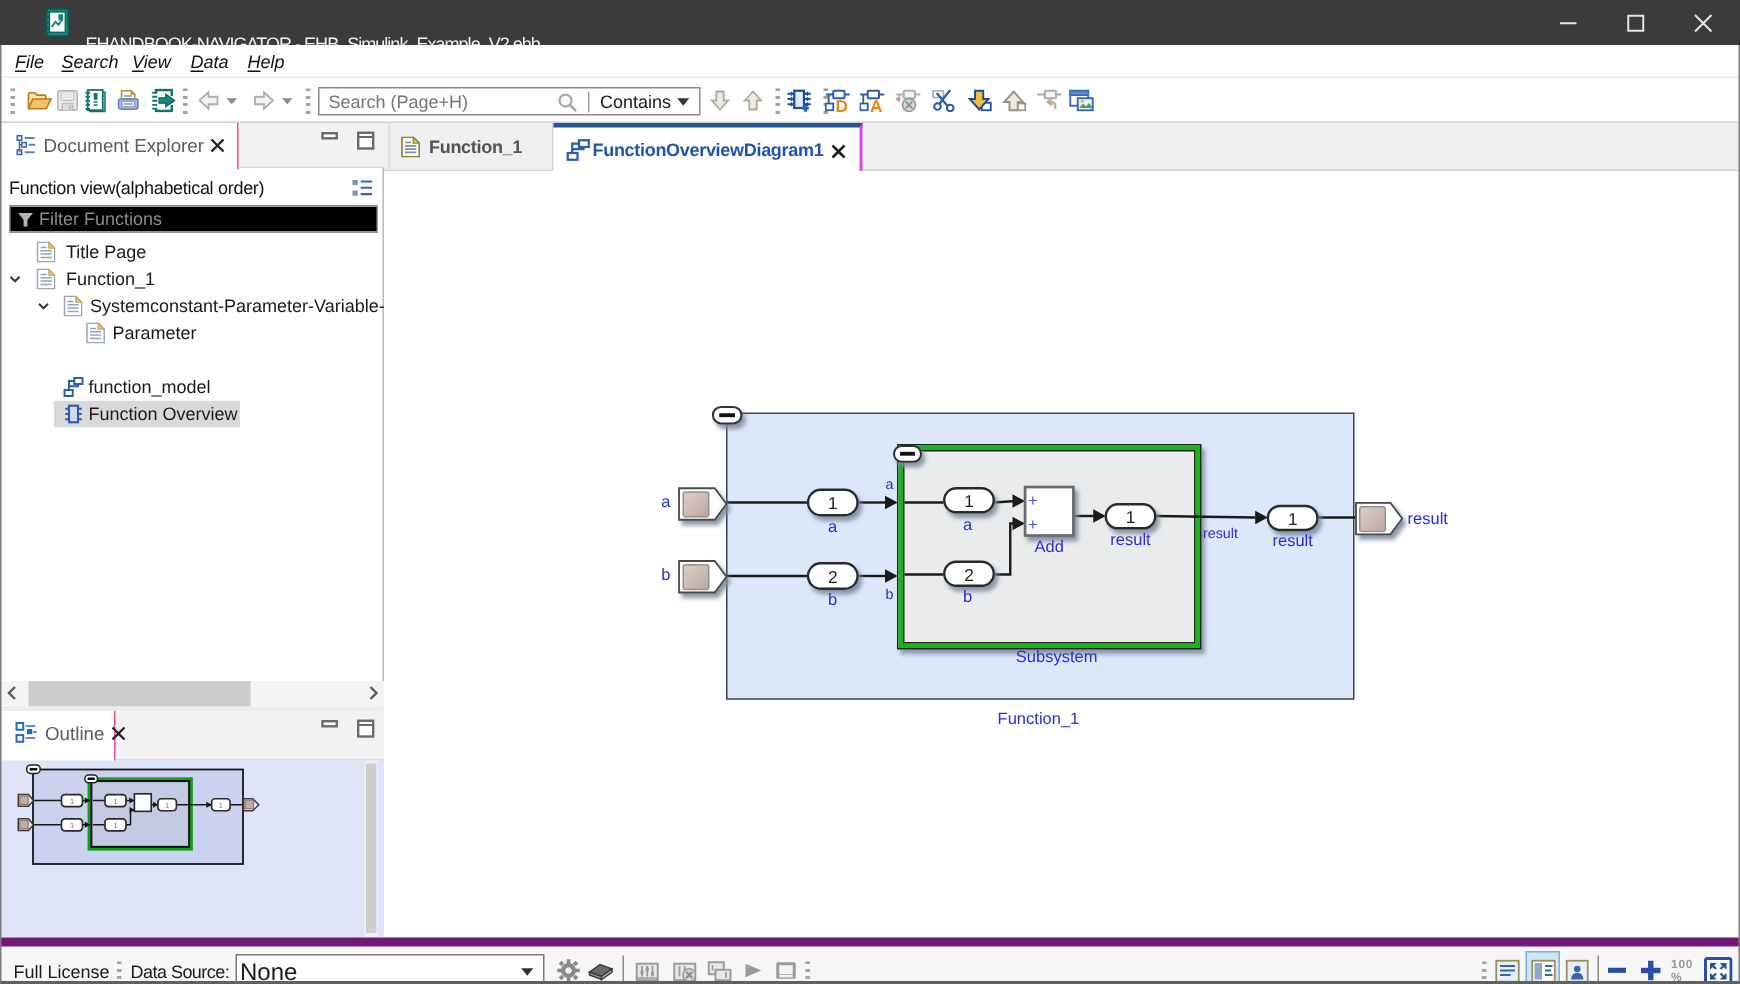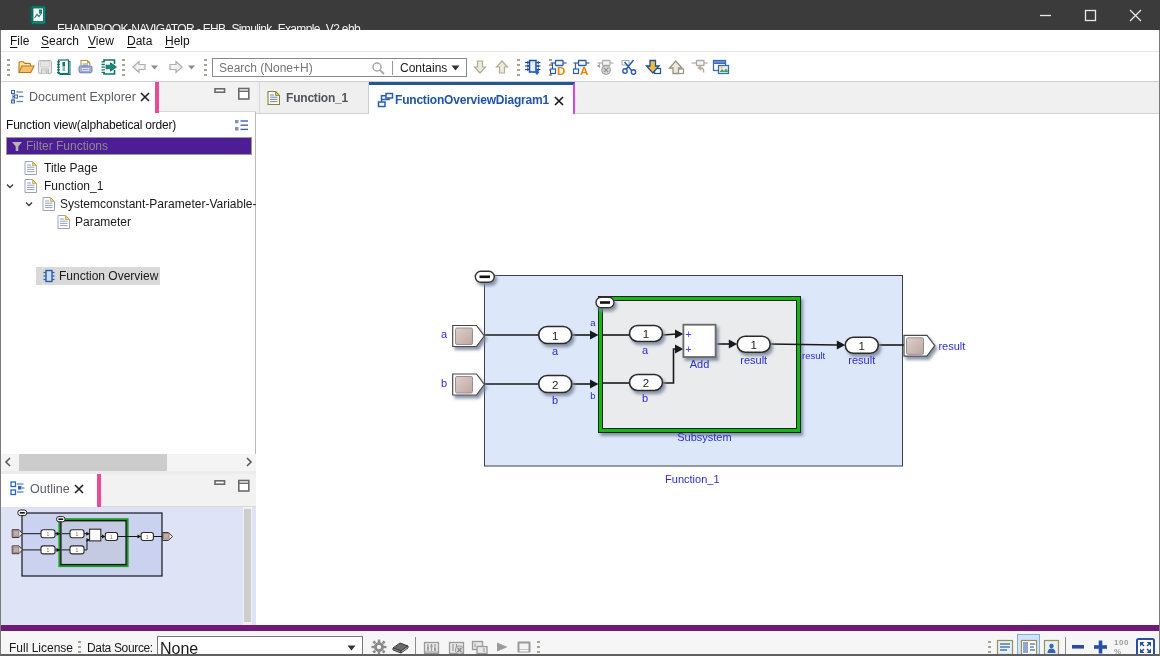--- a/index.html
+++ b/index.html
@@ -5,35 +5,35 @@
   * { margin:0; padding:0; box-sizing:border-box; }
   html,body { width:1160px; height:656px; overflow:hidden; font-family:"Liberation Sans", sans-serif; }
   body { position:relative; background:#fff; }
   .abs { position:absolute; }
   
   .titlebar { left:0; top:0; width:1160px; height:30px; background:#3b3b3b; color:#fff; }
   .titlebar .ttext { position:absolute; left:57px; top:22px; font-size:12px; color:#f2f2f2; letter-spacing:-0.65px; }
   .winbtn { position:absolute; top:0; height:30px; width:45px; }
   
   .menubar { left:1px; top:30px; width:1158px; height:21px; background:#fff; font-size:12px; color:#111; }
-  .menubar span.mi { position:absolute; top:4px; }
+  .menubar span.mi { position:absolute; top:4px;font-style:italic; }
   .menubar u { text-decoration:underline; text-underline-offset:2px; }
   
   .toolbar { left:1px; top:51px; width:1158px; height:31px; background:#fff; border-top:1px solid #e7e7e7; border-bottom:1px solid #cfcfcf; }
   .grip { position:absolute; top:7px; width:3px; height:17px;
           background-image:repeating-linear-gradient(to bottom,#a9a291 0 2px,transparent 2px 5px); }
   .ticon { position:absolute; top:7px; width:16px; height:16px; }
   .searchbox { position:absolute; left:211px; top:6px; width:255px; height:19px; background:#fff; border:1px solid #8a8a8a; }
   .searchbox .ph { position:absolute; left:6px; top:2px; font-size:12px; color:#757575; }
   .searchbox .div { position:absolute; left:179px; top:2px; width:1px; height:14px; background:#9a9a9a; }
   .searchbox .ct { position:absolute; left:187px; top:2px; font-size:12px; color:#1a1a1a; }
   
   .leftcol { left:1px; top:82px; width:255px; height:543px; background:#fff; border-right:1px solid #b9b9b9; }
   .phead { position:absolute; left:0; width:255px; height:30px; background:#f2f2f2; border-bottom:1px solid #d9d9d9; }
-  .ptab { position:absolute; left:0; top:0; height:31px; background:#fff; border-right:4px solid #ec4899; }
+  .ptab { position:absolute; left:0; top:0; height:31px; background:#fff; border-right:1px solid #ec4899; }
   .ptab .lbl { position:absolute; top:8px; font-size:12.5px; color:#585d64; }
   .minmax { position:absolute; top:5px; }
   .treerow { position:absolute; left:0; width:303px; height:18px; font-size:12px; color:#1a1a1a; overflow:hidden; }
   .treerow .txt { position:absolute; top:2px; white-space:nowrap; }
   .chev { position:absolute; top:5px; width:8px; height:8px; }
   
   .edtabs { left:256px; top:82px; width:904px; height:32px; background:#f0f0f0; border-bottom:1px solid #d2d2d2; }
   .canvas { left:256px; top:114px; width:904px; height:511px; background:#fff; }
   
   .statusbar { left:0; top:625px; width:1160px; height:31px; background:#f6f6f6; border-top:6px solid #701a75; font-size:12px; color:#1a1a1a; }
@@ -164,21 +164,21 @@
 
   <svg class="ticon" style="left:167px" viewBox="0 0 16 16">
     <path d="M8 2.5 L14 8 L8 13.5 L8 10.5 L2 10.5 L2 5.5 L8 5.5 Z" fill="#f2f2f2" stroke="#adadad" stroke-width="1.2"></path>
   </svg>
   <svg class="ticon" style="left:186px;width:10px" viewBox="0 0 10 16">
       <path d="M1 6.5 L8 6.5 L4.5 10.5 Z" fill="#8a8a8a"></path>
     </svg>
   <div class="grip" style="left:203px"></div>
 
   <div class="searchbox">
-    <span class="ph">Search (None+H)</span>
+    <span class="ph">Search (Page+H)</span>
     <svg style="position:absolute;left:158px;top:2px" width="15" height="15" viewBox="0 0 15 15">
       <circle cx="6" cy="6" r="4" fill="none" stroke="#a8a8a8" stroke-width="1.5"></circle>
       <line x1="9" y1="9" x2="13" y2="13" stroke="#a8a8a8" stroke-width="1.8"></line>
     </svg>
     <div class="div"></div>
     <span class="ct">Contains</span>
     <svg style="position:absolute;left:238px;top:6px" width="9" height="7">
         <path d="M0.5 0.5 L8.5 0.5 L4.5 5.5 Z" fill="#333"></path>
       </svg>
   </div>
@@ -304,21 +304,21 @@
     <rect x="1" y="1" width="3.5" height="3.5" fill="#8193ad"></rect>
       <rect x="1" y="8" width="3.5" height="3.5" fill="#8193ad"></rect>
     <g stroke="#3a66a8" stroke-width="1.4">
         <line x1="6.5" y1="2" x2="14" y2="2"></line>
         <line x1="6.5" y1="6.2" x2="14" y2="6.2"></line>
         <line x1="6.5" y1="10.4" x2="14" y2="10.4"></line>
       </g>
     <rect x="1" y="4.5" width="3.5" height="2" fill="#fff"></rect>
   </svg>
 
-  <div class="abs" style="left:5px;top:55px;width:246px;height:18px;border:1px solid #9a9a9a;background:#4c1d95">
+  <div class="abs" style="left:5px;top:55px;width:246px;height:18px;border:1px solid #9a9a9a;background:#000000">
     <svg style="position:absolute;left:4px;top:3px" width="12" height="11" viewBox="0 0 12 11">
         <path d="M1 1 L11 1 L7.3 5.5 L7.3 10 L4.7 10 L4.7 5.5 Z" fill="#b5b5b5"></path>
       </svg>
     <span style="position:absolute;left:19px;top:1px;font-size:12px;color:#8c8c8c">Filter Functions</span>
   </div>
 
   <div class="treerow" style="top:77px">
     <svg class="abs" style="left:23px;top:2px" width="13" height="14">
         <use href="#docicon"></use>
       </svg>
@@ -340,20 +340,28 @@
     <svg class="abs" style="left:41px;top:2px" width="13" height="14">
         <use href="#docicon"></use>
       </svg>
     <span class="txt" style="left:59px">Systemconstant-Parameter-Variable-C</span>
   </div>
   <div class="treerow" style="top:131px">
     <svg class="abs" style="left:56px;top:2px" width="13" height="14">
         <use href="#docicon"></use>
       </svg>
     <span class="txt" style="left:74px">Parameter</span>
+  </div>
+  <div class="treerow" style="top:167px">
+    <svg class="abs" style="left:41px;top:2px" width="14" height="14" viewBox="0 0 14 14">
+      <rect x="7.5" y="1" width="5.5" height="4" fill="#fff" stroke="#2a5dad" stroke-width="1.3"></rect>
+      <rect x="1" y="9" width="5.5" height="4" fill="#fff" stroke="#2a5dad" stroke-width="1.3"></rect>
+      <path d="M4 9 L4 3 L7.5 3 M10 5 L10 6.5 L4 6.5" fill="none" stroke="#2a5dad" stroke-width="1.3"></path>
+    </svg>
+    <span class="txt" style="left:58px">function_model</span>
   </div>
   <div class="treerow" style="top:185px">
     <div class="abs" style="left:35px;top:0;width:124px;height:18px;background:#d9d9d9"></div>
     <svg class="abs" style="left:41px;top:2px" width="14" height="14" viewBox="0 0 14 14">
       <rect x="4" y="1.5" width="6" height="11" fill="#cfdcee" stroke="#2a5dad" stroke-width="1.4"></rect>
       <g stroke="#2a5dad" stroke-width="1.2">
           <line x1="1.5" y1="3.5" x2="4" y2="3.5"></line>
           <line x1="1.5" y1="7" x2="4" y2="7"></line>
           <line x1="1.5" y1="10.5" x2="4" y2="10.5"></line>
           <line x1="10" y1="3.5" x2="12.5" y2="3.5"></line>
@@ -370,21 +378,21 @@
       </svg>
     <div style="position:absolute;left:18px;top:0;width:148px;height:17px;background:#cccccc"></div>
     <svg style="position:absolute;left:243px;top:3px" width="10" height="10">
         <path d="M3 1 L7 5 L3 9" fill="none" stroke="#5a5a5a" stroke-width="1.6"></path>
       </svg>
   </div>
 
   <div class="abs" style="left:0;top:389px;width:255px;height:3px;background:#ececec"></div>
 
   <div class="phead" style="top:392px;height:33px">
-    <div class="ptab" style="width:100px;height:34px">
+    <div class="ptab" style="width:76px;height:34px">
       <svg style="position:absolute;left:9px;top:7px" width="15" height="15" viewBox="0 0 15 15">
         <rect x="1" y="1" width="4.5" height="4.5" fill="#fff" stroke="#2a63c8" stroke-width="1.3"></rect>
         <rect x="1" y="9" width="4.5" height="4.5" fill="#fff" stroke="#2a63c8" stroke-width="1.3"></rect>
         <rect x="8" y="5" width="3.5" height="3.5" fill="#2a63c8"></rect>
         <g stroke="#2a63c8">
             <line x1="7" y1="3" x2="13.5" y2="3"></line>
             <line x1="12" y1="7" x2="14.5" y2="7"></line>
             <line x1="7" y1="11" x2="13.5" y2="11"></line>
           </g>
       </svg>

